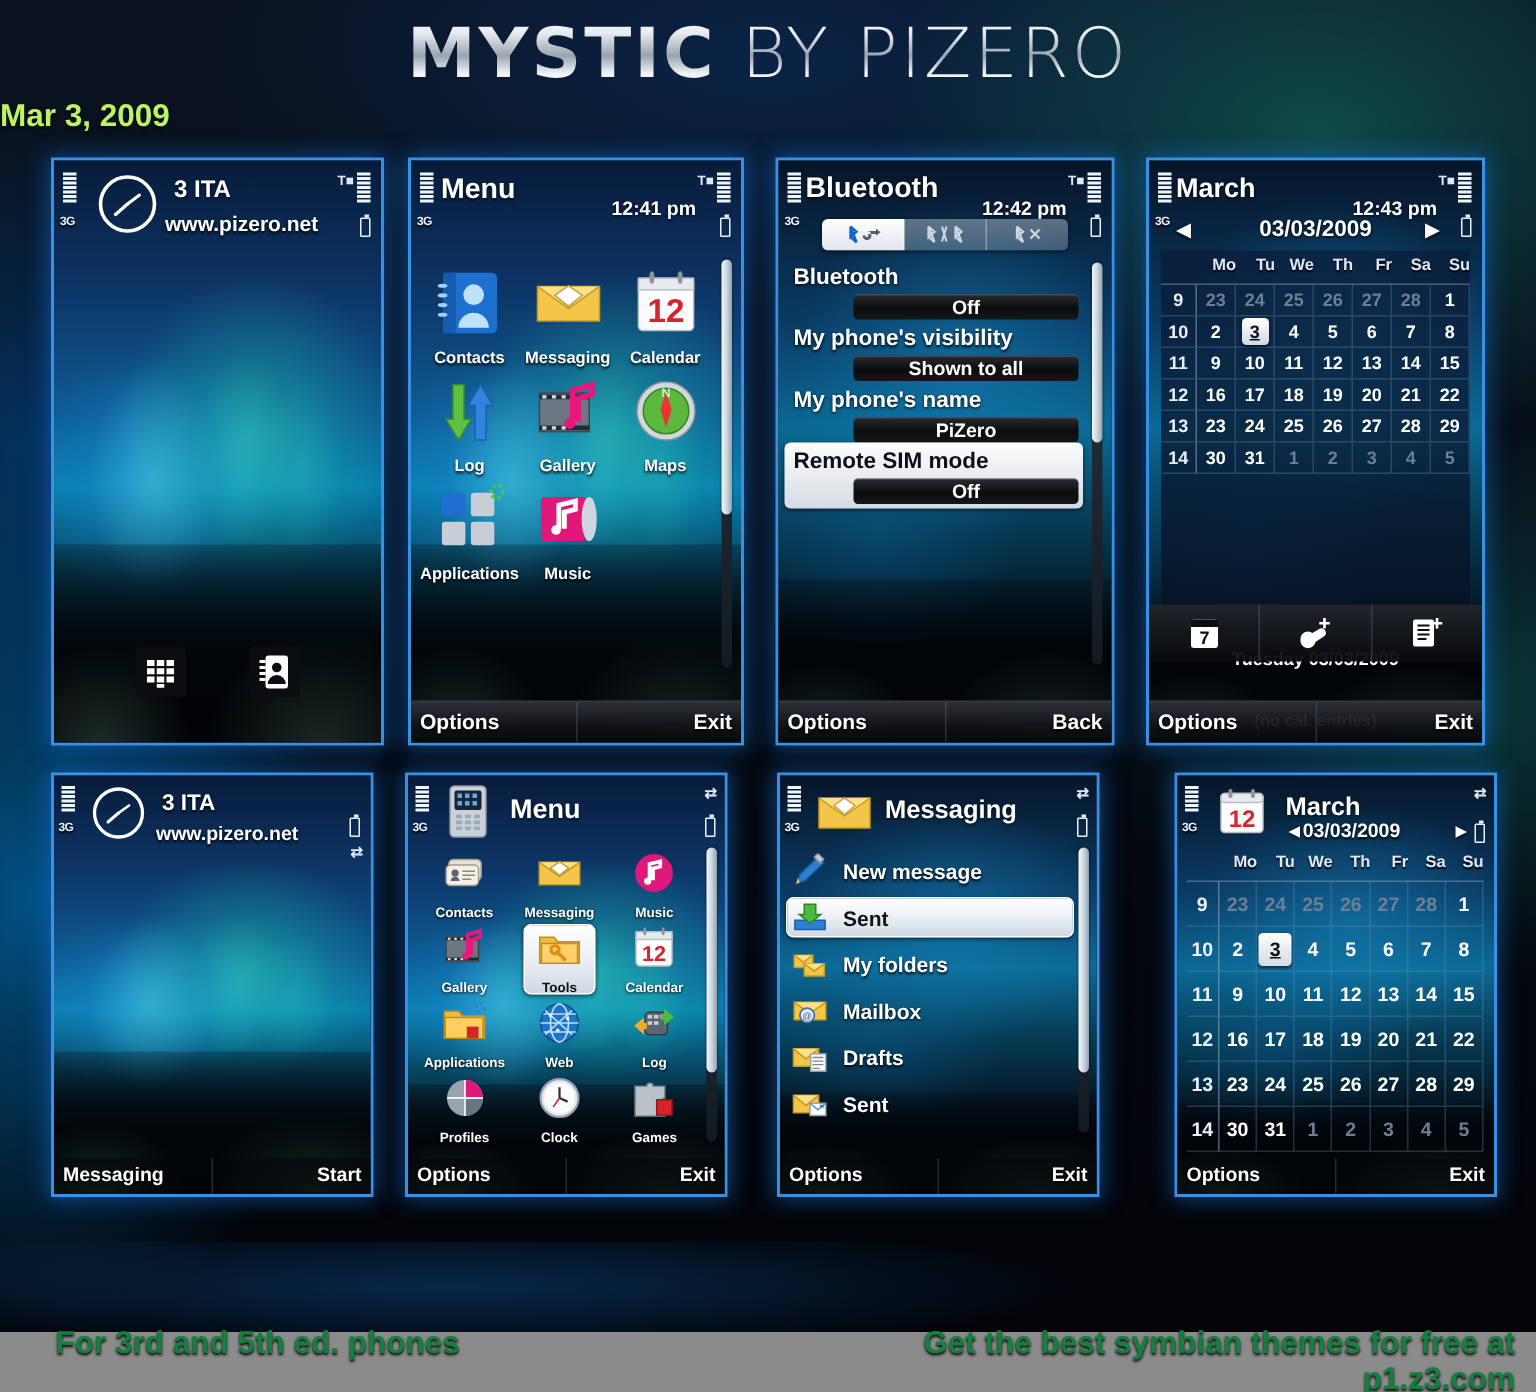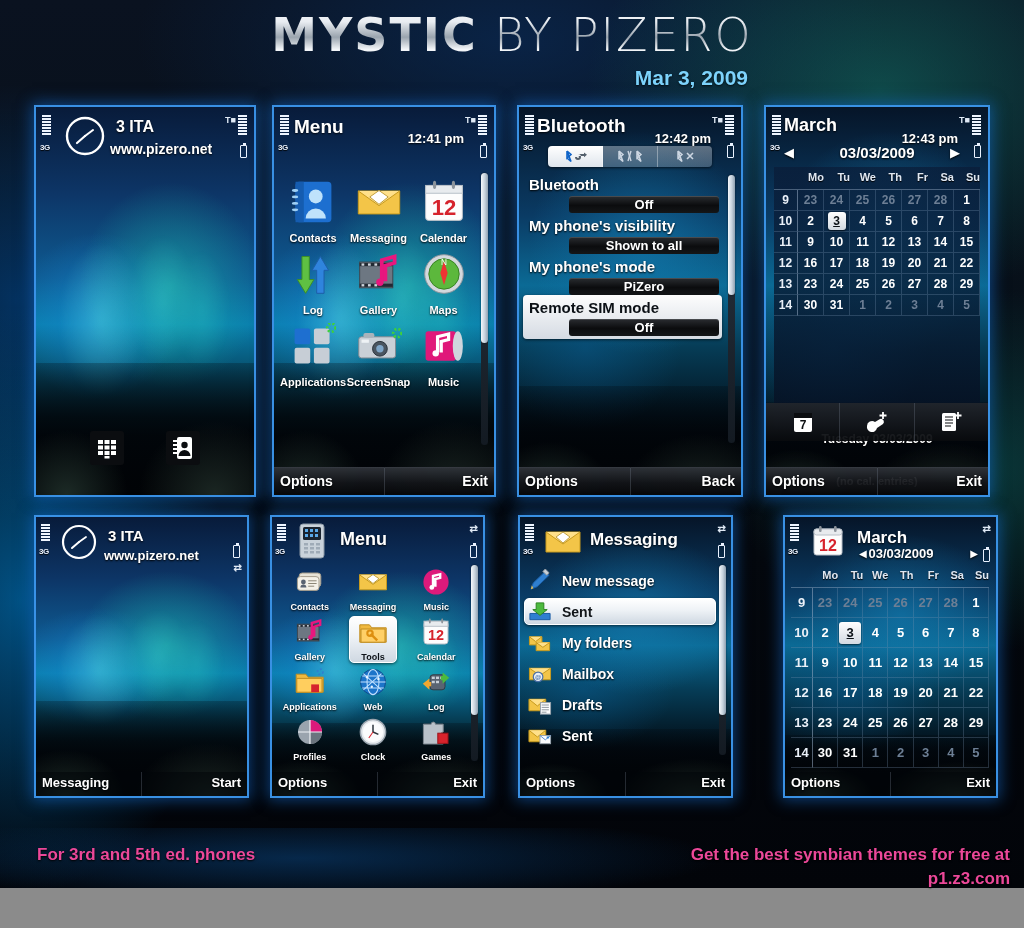--- a/index.html
+++ b/index.html
@@ -34,28 +34,28 @@
   .logo {
     text-align:center; padding-top:8px;
     font-size:46px; letter-spacing:2px; font-weight:300;
     background:linear-gradient(180deg,#fdfdfd 0%,#e9edf2 35%,#9aa4ae 60%,#f4f7fa 80%,#cfd6dd 100%);
     -webkit-background-clip:text; background-clip:text; color:transparent;
     font-family:"DejaVu Sans", sans-serif;
   }
   .logo .b { font-weight:700; }
   .logo .n { font-weight:300; }
   .subtitle {
-    text-align:right; padding-right:276px; margin-top:4px;
-    font-size:21px; color:#7dd3fc; font-weight:600;
+    padding-right:276px; margin-top:4px;
+    font-size:21px; color:#bef264; font-weight:600;
     text-shadow:0 1px 2px rgba(0,0,0,.7);
   }
 
   
-  .foot { position:absolute; font-size:17px; color:#ec4899; font-weight:600;
-          text-shadow:0 1px 2px #000; white-space:nowrap; }
+  .foot { position:absolute; font-size:21px; color:#15803d; font-weight:600;
+          text-shadow:0 1px 2px #000; white-space:nowrap;margin-top:39px; }
   #foot-left  { left:37px;  top:845px; }
   #foot-right { right:14px; top:845px; }
   #foot-right2{ right:14px; top:869px; }
 
   
   .screen {
     position:absolute; overflow:hidden;
     box-shadow:0 0 0 2px rgba(60,150,235,.95), 0 0 14px 4px rgba(20,110,210,.55);
     background:#030509;
   }
@@ -378,31 +378,20 @@
               <rect x="4.6000000000000005" y="5.52" width="15.64" height="15.64" rx="2" fill="#1e6fd0"></rect>
               <rect x="23.92" y="5.52" width="15.64" height="15.64" rx="2" fill="#c7ced6"></rect>
               <rect x="4.6000000000000005" y="24.840000000000003" width="15.64" height="15.64" rx="2" fill="#c7ced6"></rect>
               <rect x="23.92" y="24.840000000000003" width="15.64" height="15.64" rx="2" fill="#c7ced6"></rect>
               <circle cx="41.4" cy="4.6000000000000005" r="4.14" fill="none" stroke="#3ecf3e" stroke-width="2.76" stroke-dasharray="2 2"></circle>
             </svg></div>
           <div class="lbl" style="font-size:11px;font-weight:600;margin-top:3px;">Applications</div>
         </div>
         <div class="cell">
           <div class="ic" style="margin-top:4px;"><svg width="46" height="46" viewBox="0 0 46 46">
-              <rect x="2.76" y="13.799999999999999" width="36.800000000000004" height="21.16" rx="2.76" fill="#c9d0d7" stroke="#818a93"></rect>
-              <rect x="7.36" y="10.12" width="11.04" height="4.6000000000000005" rx="2" fill="#aab3bb"></rect>
-              <circle cx="23.92" cy="25.76" r="7.36" fill="#4a5560" stroke="#2b333b"></circle>
-              <circle cx="23.92" cy="25.76" r="3.68" fill="#7fa6c8"></circle>
-              <rect x="5.52" y="16.56" width="7.36" height="3.22" fill="#eef2f5"></rect>
-              <circle cx="41.4" cy="10.12" r="4.14" fill="none" stroke="#3ecf3e" stroke-width="2.76" stroke-dasharray="2 2"></circle>
-            </svg></div>
-          <div class="lbl" style="font-size:11px;font-weight:600;margin-top:3px;">ScreenSnap</div>
-        </div>
-        <div class="cell">
-          <div class="ic" style="margin-top:4px;"><svg width="46" height="46" viewBox="0 0 46 46">
               <rect x="4.6000000000000005" y="8.28" width="30.360000000000003" height="29.44" rx="2.76" fill="#e0187a"></rect>
               <ellipse cx="36.800000000000004" cy="23" rx="5.06" ry="14.72" fill="#cfd6dd"></ellipse>
               <path d="M16.56 29.44 v-15.64 l11.04 -2.76 v5.52 l-7.36 1.84 v11.04" fill="none" stroke="#fff" stroke-width="3.22"></path>
               <circle cx="14.72" cy="30.360000000000003" r="3.22" fill="#fff"></circle>
             </svg></div>
           <div class="lbl" style="font-size:11px;font-weight:600;margin-top:3px;">Music</div>
         </div>
       </div>
 
     <div class="softkeys">
@@ -466,21 +455,21 @@
           <path d="M15 3 L21 9 M21 3 L15 9" stroke="#ccd6e2" stroke-width="1.6"></path>
         </svg>
       </div>
     </div>
 
     <div id="bt-rows">
         <div class="btlabel" style="left: 10px; top: 69px; font-size: 15px;">Bluetooth</div>
         <div class="btval" style="left: 50px; top: 89px; width: 150px; height: 17px; line-height: 17px; font-size: 13px;">Off</div>
         <div class="btlabel" style="left: 10px; top: 110px; font-size: 15px;">My phone's visibility</div>
         <div class="btval" style="left: 50px; top: 130px; width: 150px; height: 17px; line-height: 17px; font-size: 13px;">Shown to all</div>
-        <div class="btlabel" style="left: 10px; top: 151px; font-size: 15px;">My phone's mode</div>
+        <div class="btlabel" style="left: 10px; top: 151px; font-size: 15px;">My phone's name</div>
         <div class="btval" style="left: 50px; top: 171px; width: 150px; height: 17px; line-height: 17px; font-size: 13px;">PiZero</div>
         <div class="btsel" style="left: 4px; top: 188px; width: 199px; height: 44px;"></div>
         <div class="btlabel" style="left: 10px; top: 192px; font-size: 15px; color: rgb(12, 17, 22); text-shadow: none;">Remote SIM mode</div>
         <div class="btval" style="left: 50px; top: 212px; width: 150px; height: 17px; line-height: 17px; font-size: 13px;">Off</div>
       </div>
 
     <div class="scroll" style="right:6px;top:68px;height:268px;">
       <i style="top:0;height:120px;"></i>
     </div>
 

